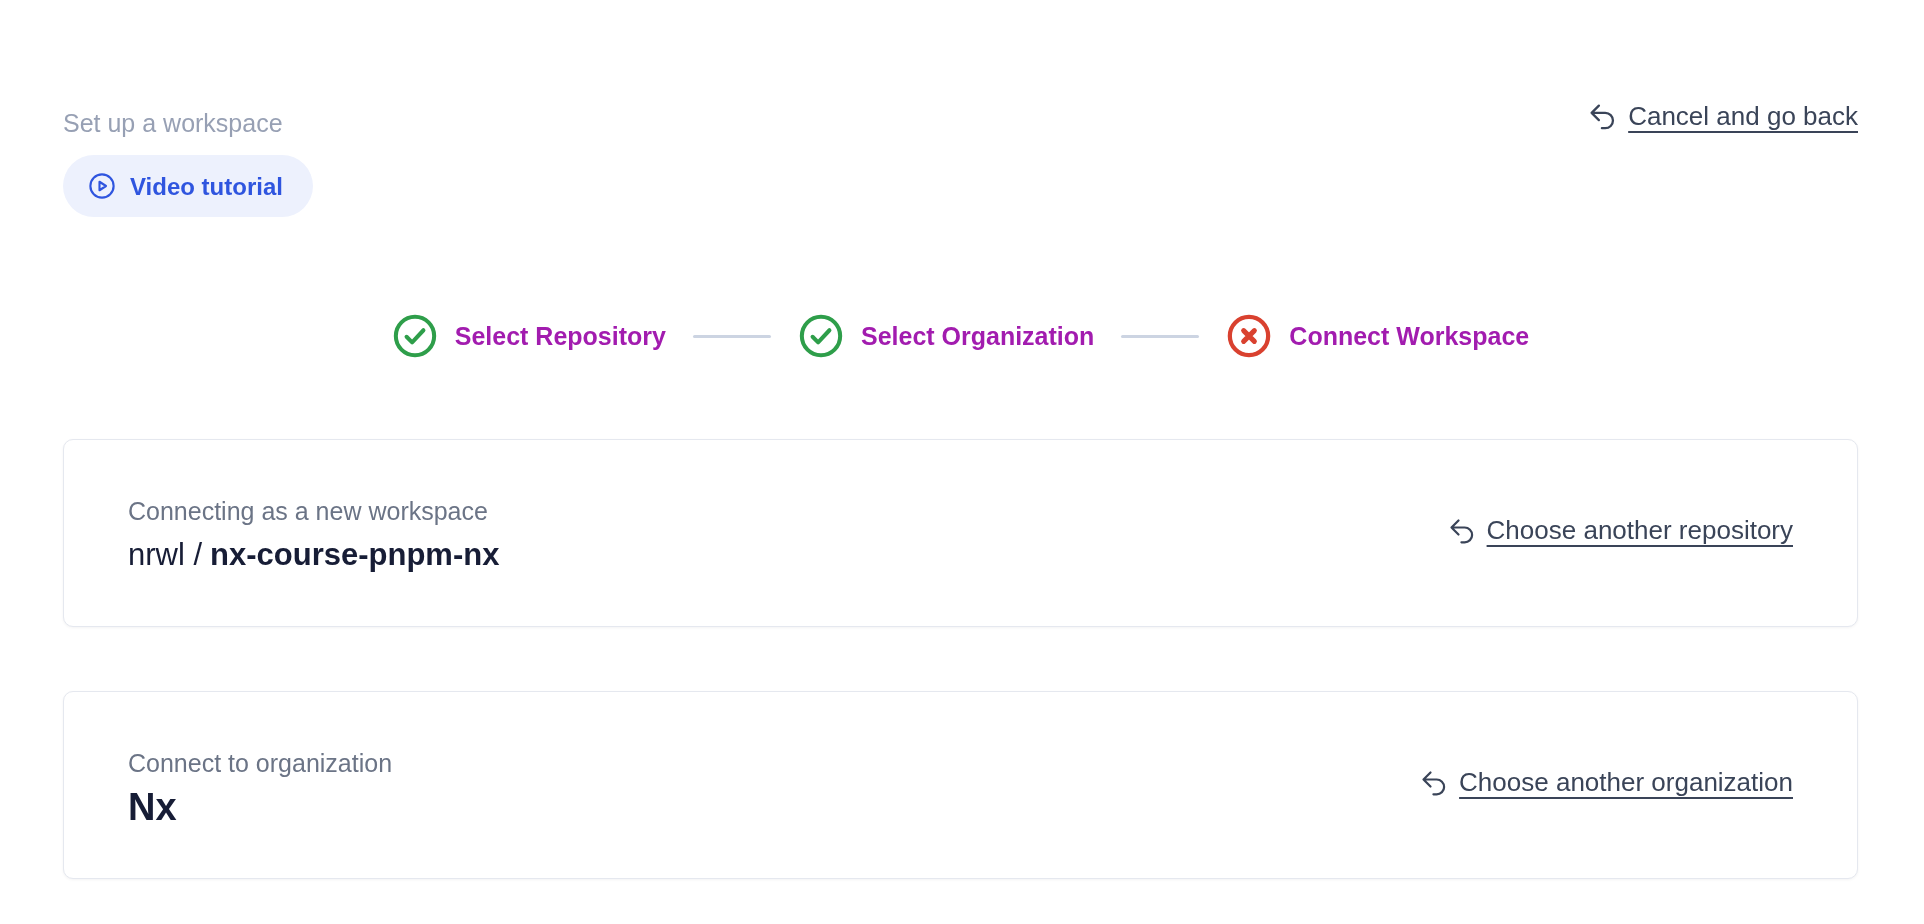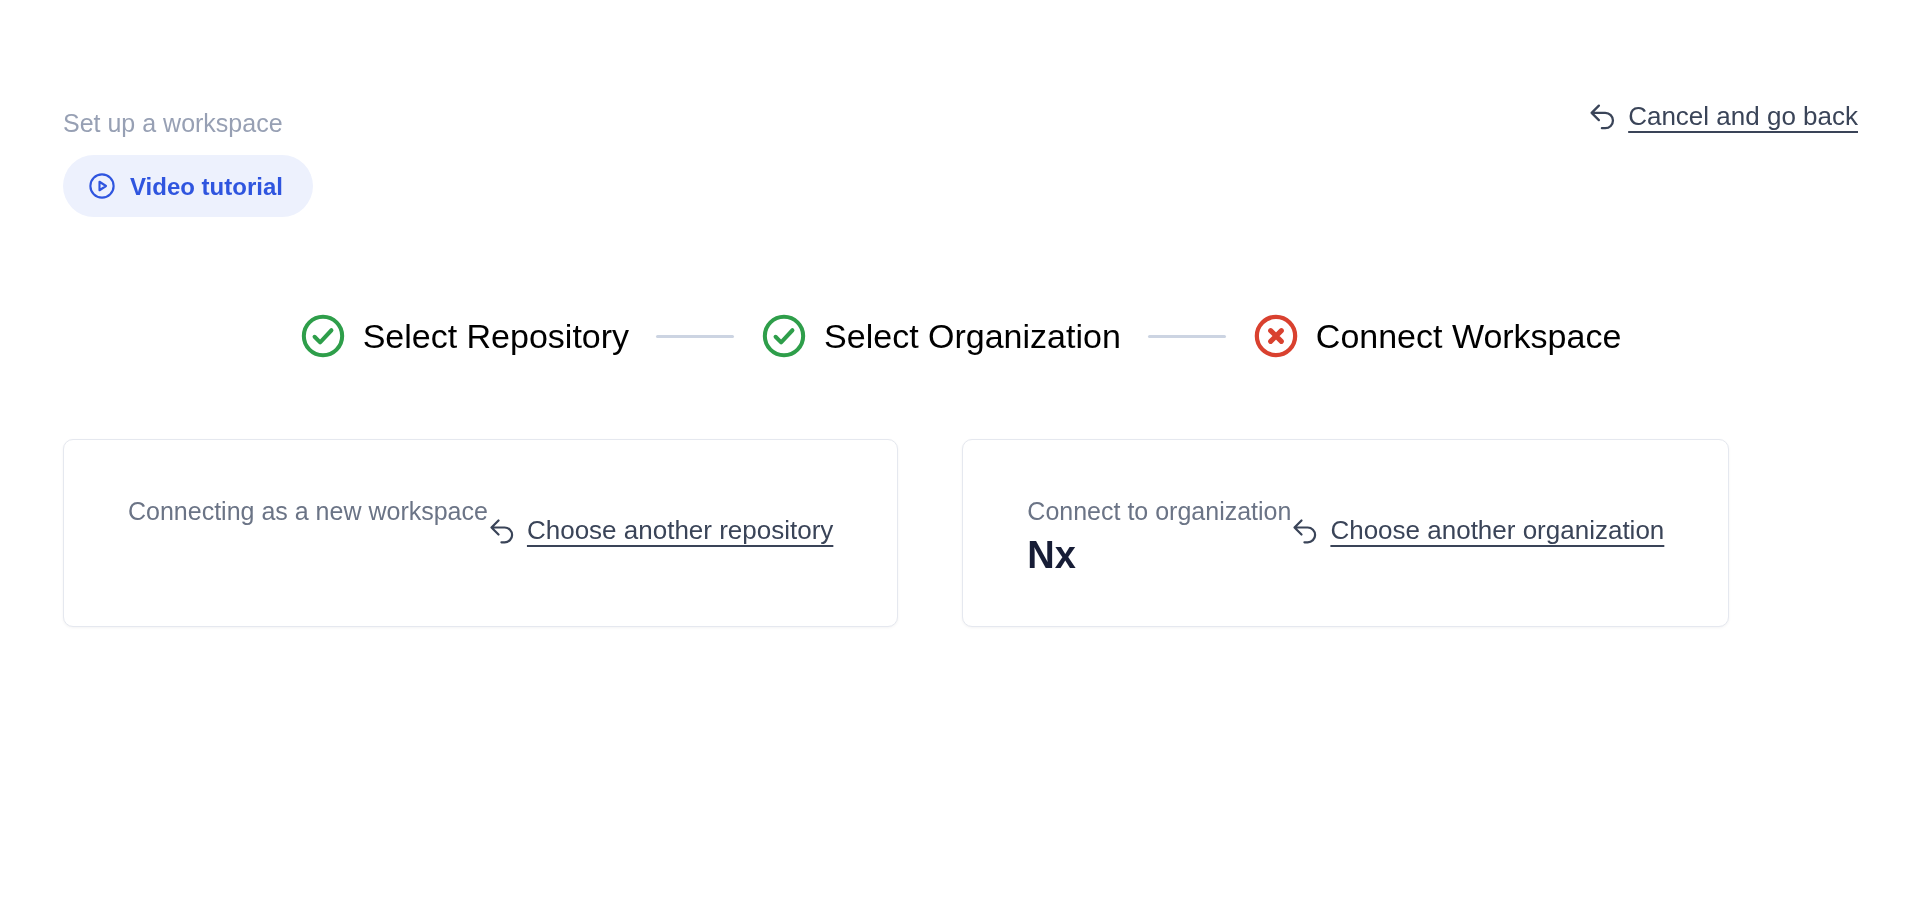--- a/index.html
+++ b/index.html
@@ -80,40 +80,40 @@
     align-items: center;
     justify-content: center;
     margin-top: 96px;
   }
   .step {
     display: flex;
     align-items: center;
     gap: 17px;
   }
   .step-label {
-    font-size: 34px;
-    font-weight: 400;
-    color: #000000;
+    font-size: 25px;
+    font-weight: 700;
+    color: #a21caf;
     white-space: nowrap;
   }
   .connector {
     width: 78px;
     height: 3px;
     border-radius: 2px;
     background: #ccd4e2;
     margin: 0 27px;
     flex: none;
   }
   .step-icon { display: block; flex: none; }
 
   
   .cards {
     margin-top: 80px;
     display: flex;
-    flex-direction: row;
+    flex-direction: column;
     gap: 64px;
   }
   .card {
     background: #ffffff;
     border: 1.5px solid #e5e8ef;
     border-radius: 10px;
     padding: 56px 64px 52px 64px;
     display: flex;
     justify-content: space-between;
     align-items: flex-start;
@@ -204,20 +204,23 @@
       <span class="step-label">Connect Workspace</span>
     </div>
 
   </div>
 
   <div class="cards">
 
     <div class="card">
       <div>
         <div class="card-label">Connecting as a new workspace</div>
+        <div class="card-value">
+          <span>nrwl /</span><span class="repo-name">nx-course-pnpm-nx</span>
+        </div>
       </div>
       <a class="link card-link">
         <span>
           <svg width="28" height="28" viewBox="0 0 24 24" fill="none" stroke="#3a4458" stroke-width="1.9" stroke-linecap="round" stroke-linejoin="round">
             <path d="M9 15 L3 9 l6 -6 M3 9 h11.3 a6.35 6.35 0 0 1 0 12.7 h-2.8"></path>
           </svg>
         </span>
         <span class="link-text">Choose another repository</span>
       </a>
     </div>

